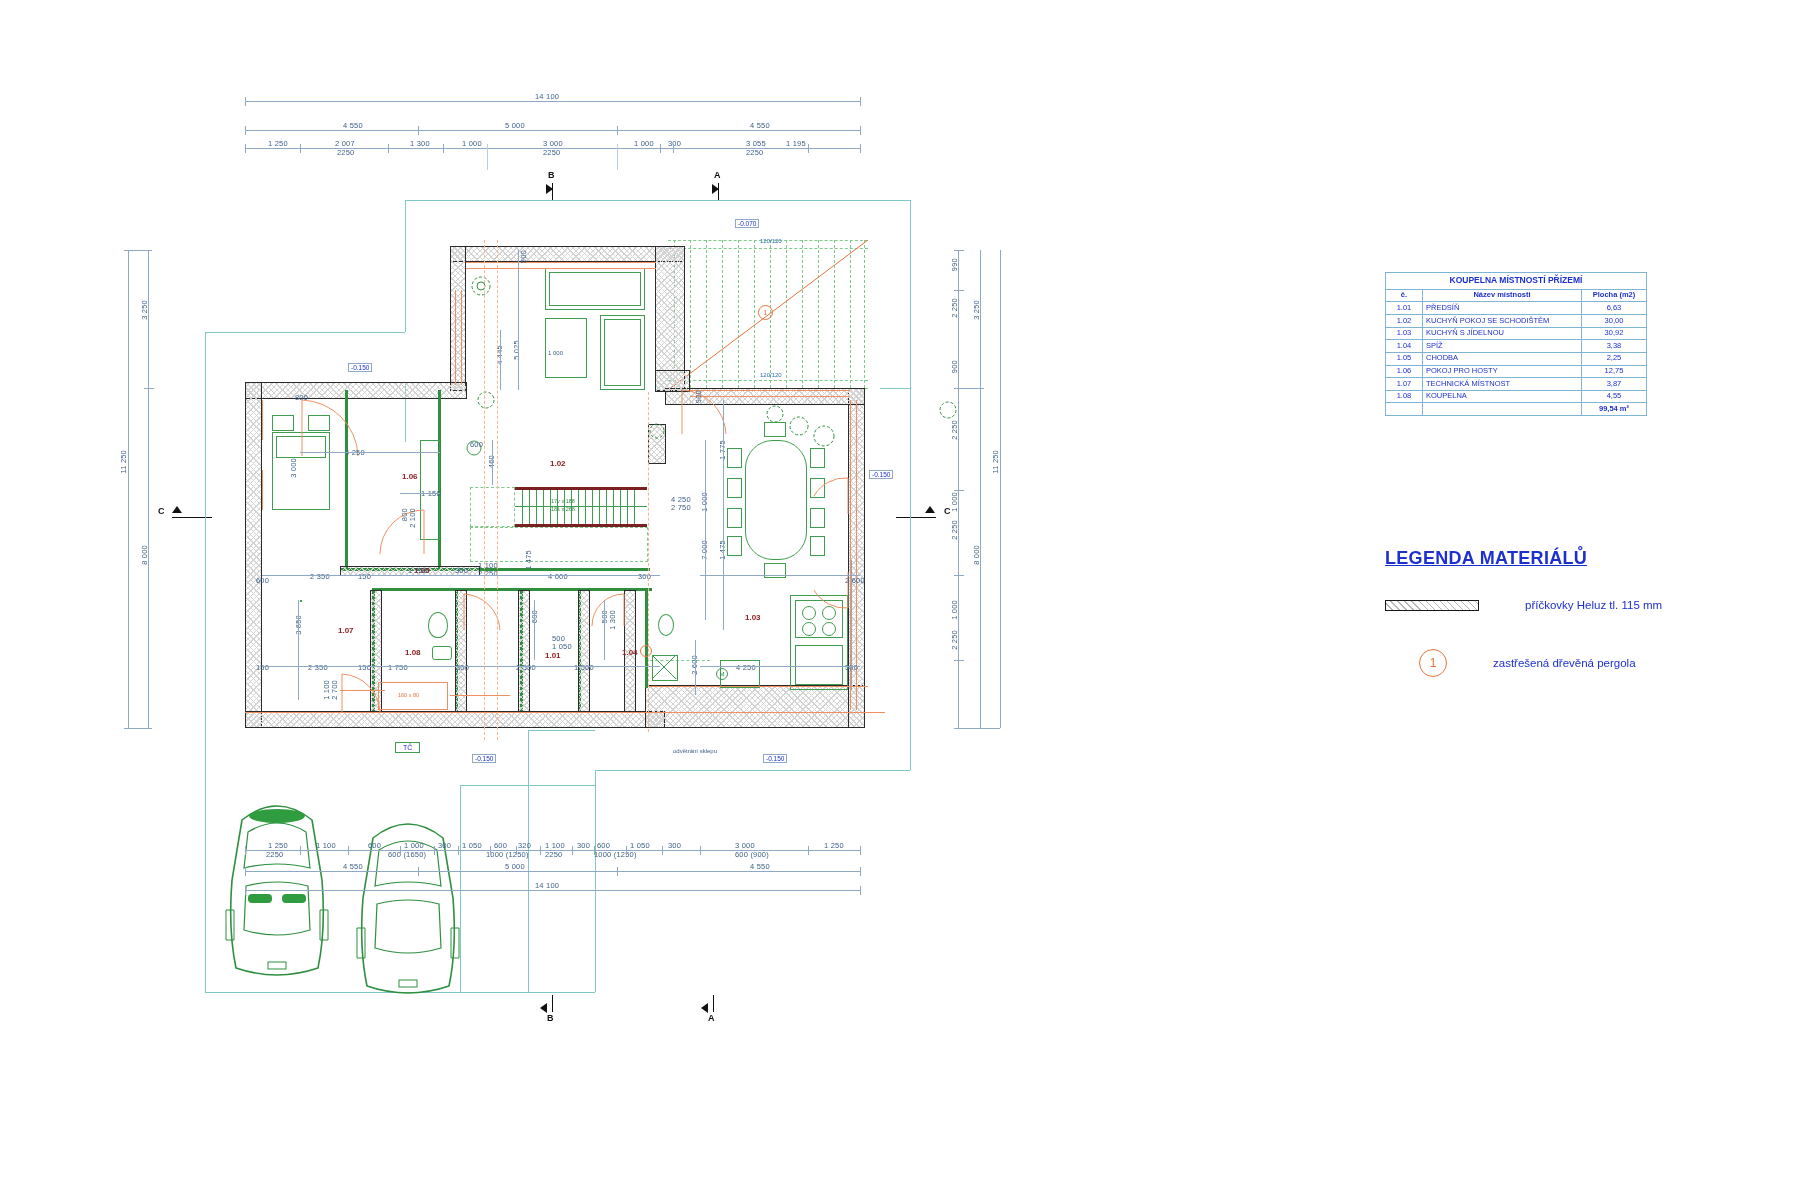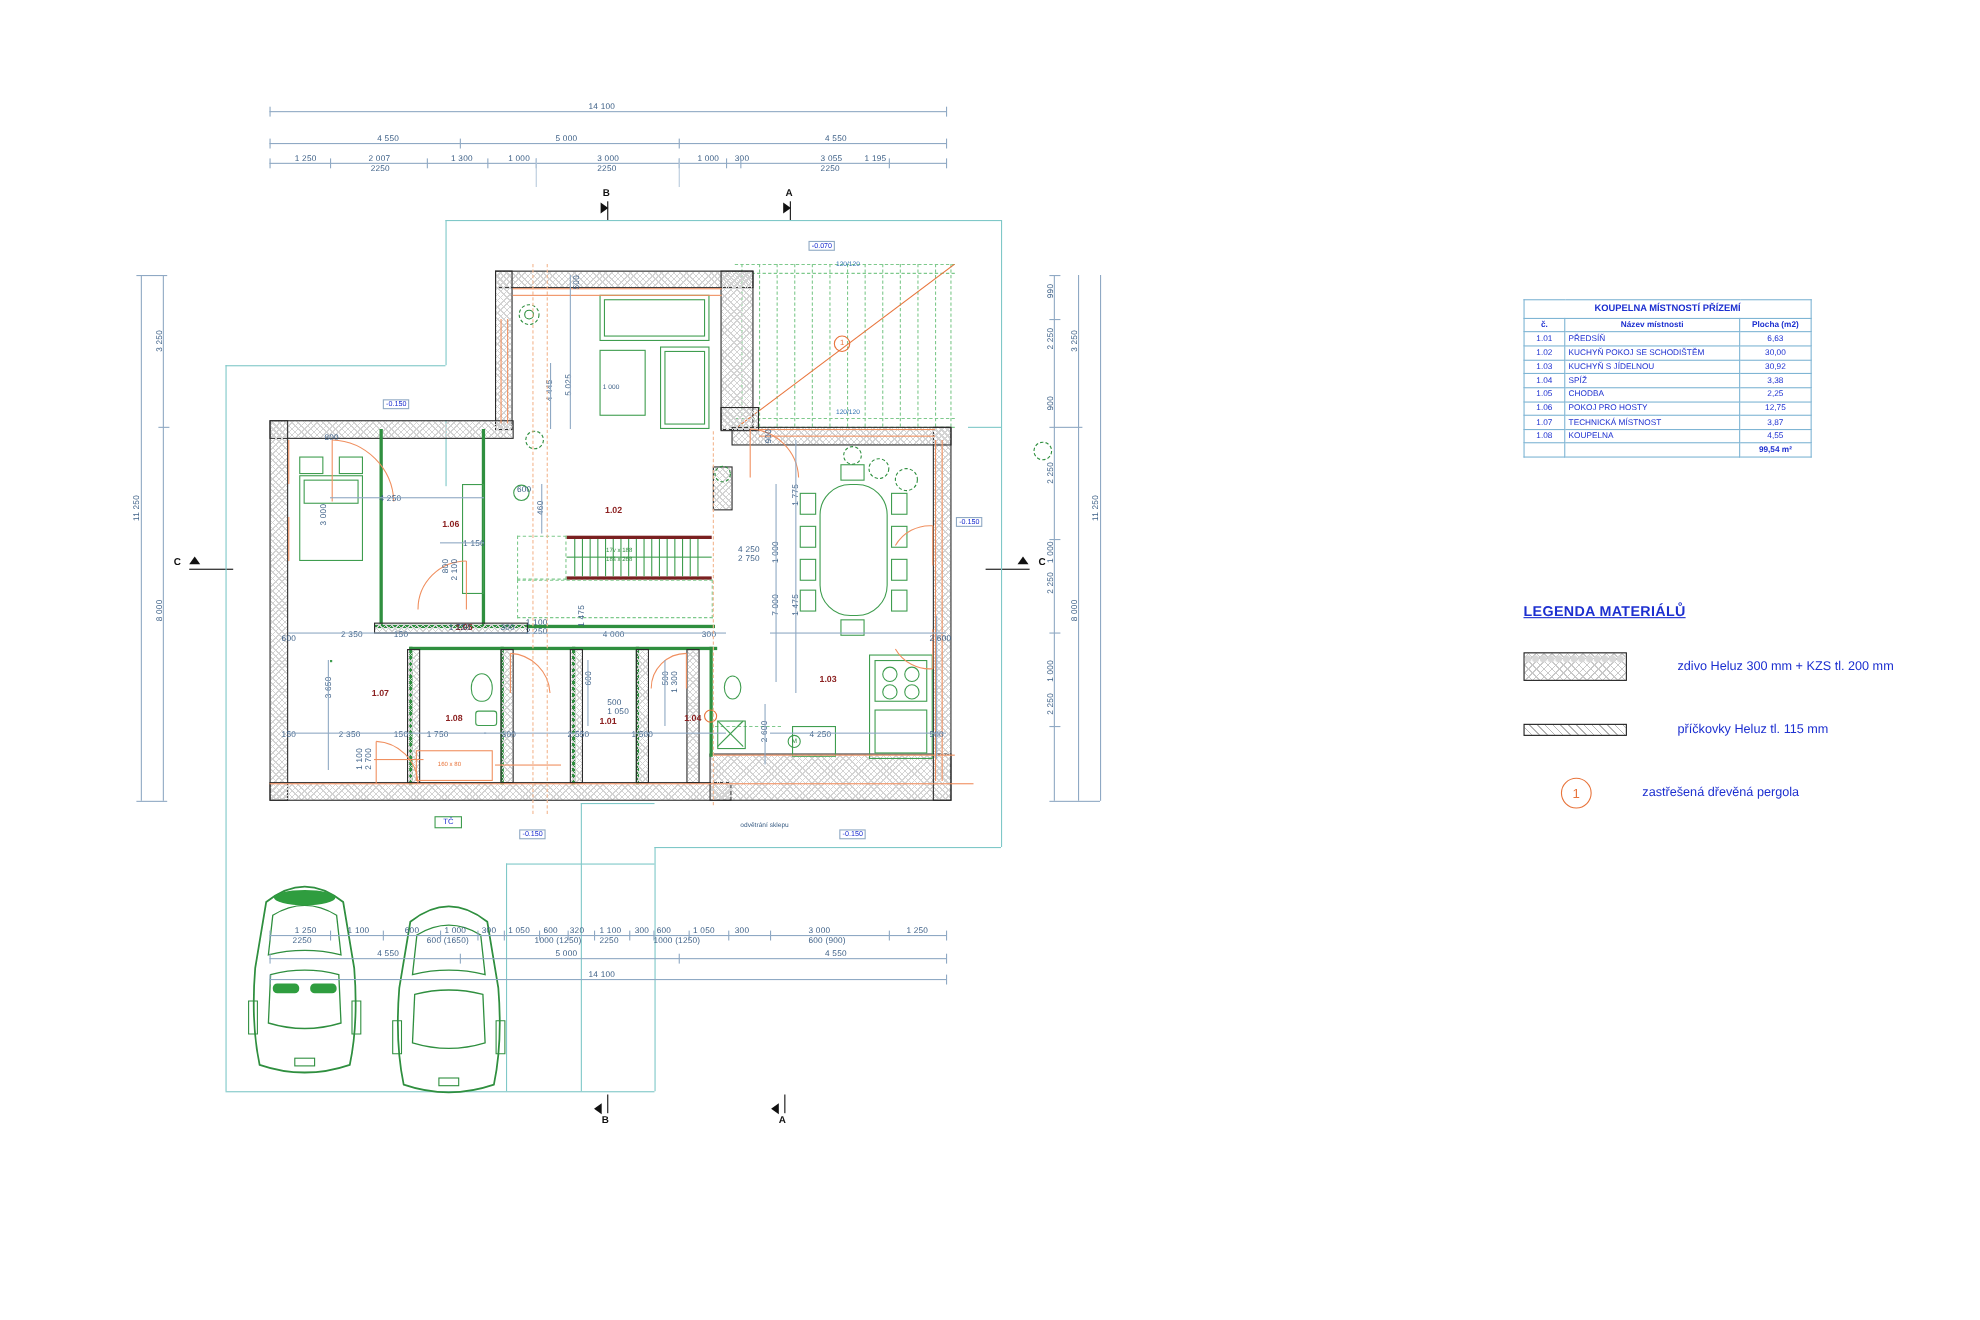--- a/index.html
+++ b/index.html
@@ -18,21 +18,21 @@
   #room-table{position:absolute;left:1385px;top:272px;width:262px;border:1px solid #7fb5d4;border-collapse:collapse;background:#fff;}
   #room-table td,#room-table th{border:1px solid #7fb5d4;color:#1c2fd0;font-size:7.5px;padding:1.5px 3px;line-height:1.15;}
   #room-table th{text-align:center;font-weight:bold;}
   #room-table .tcap{text-align:center;font-weight:bold;font-size:8.5px;padding:3px;}
   #room-table td.c{text-align:center;}
   #room-table td.l{text-align:left;}
   #room-table td.total{text-align:center;font-weight:bold;}
 
   
   #legend{position:absolute;left:1385px;top:548px;width:400px;}
-  #legend h2{color:#1c2fd0;font-size:13px;font-weight:bold;margin:0 0 30px 0;text-decoration:underline;letter-spacing:.3px;}
+  #legend h2{color:#1c2fd0;font-size:18px;font-weight:bold;margin:0 0 30px 0;text-decoration:underline;letter-spacing:.3px;}
   .leg-row{display:flex;align-items:center;margin-bottom:38px;}
   .leg-swatch{width:94px;height:26px;border:1.6px solid #1a1a1a;box-sizing:border-box;margin-right:46px;flex:none;}
   .leg-swatch.small{height:11px;}
   .leg-txt{color:#1c2fd0;font-size:11.5px;}
   .sw-kzs{background:
      repeating-linear-gradient(45deg,transparent,transparent 4px,#c9c9c9 4px,#c9c9c9 5px),
      repeating-linear-gradient(-45deg,transparent,transparent 4px,#c9c9c9 4px,#c9c9c9 5px);
      position:relative;}
   .sw-kzs::before{content:"";position:absolute;left:0;right:0;top:0;height:9px;
      background:radial-gradient(circle at 3px 5px,#d8d8d8 3px,transparent 3.5px) 0 0/7px 9px repeat-x;}
@@ -665,24 +665,20 @@
     <td class="c">&nbsp;</td>
     <td class="l">&nbsp;</td>
     <td class="total">99,54 m²</td>
   </tr>
 </tbody>
   </table>
 
 <div id="legend">
   <h2>LEGENDA MATERIÁLŮ</h2>
 
-  <div class="leg-row">
-    <div class="leg-swatch sw-kzs"></div>
-    <div class="leg-txt">zdivo Heluz 300 mm + KZS tl. 200 mm</div>
-  </div>
 
 
   <div class="leg-row">
     <div class="leg-swatch small sw-115"></div>
     <div class="leg-txt">příčkovky Heluz tl. 115 mm</div>
   </div>
 
   <div class="leg-row">
     <div class="leg-circ">1</div>
     <div class="leg-txt">zastřešená dřevěná pergola</div>

